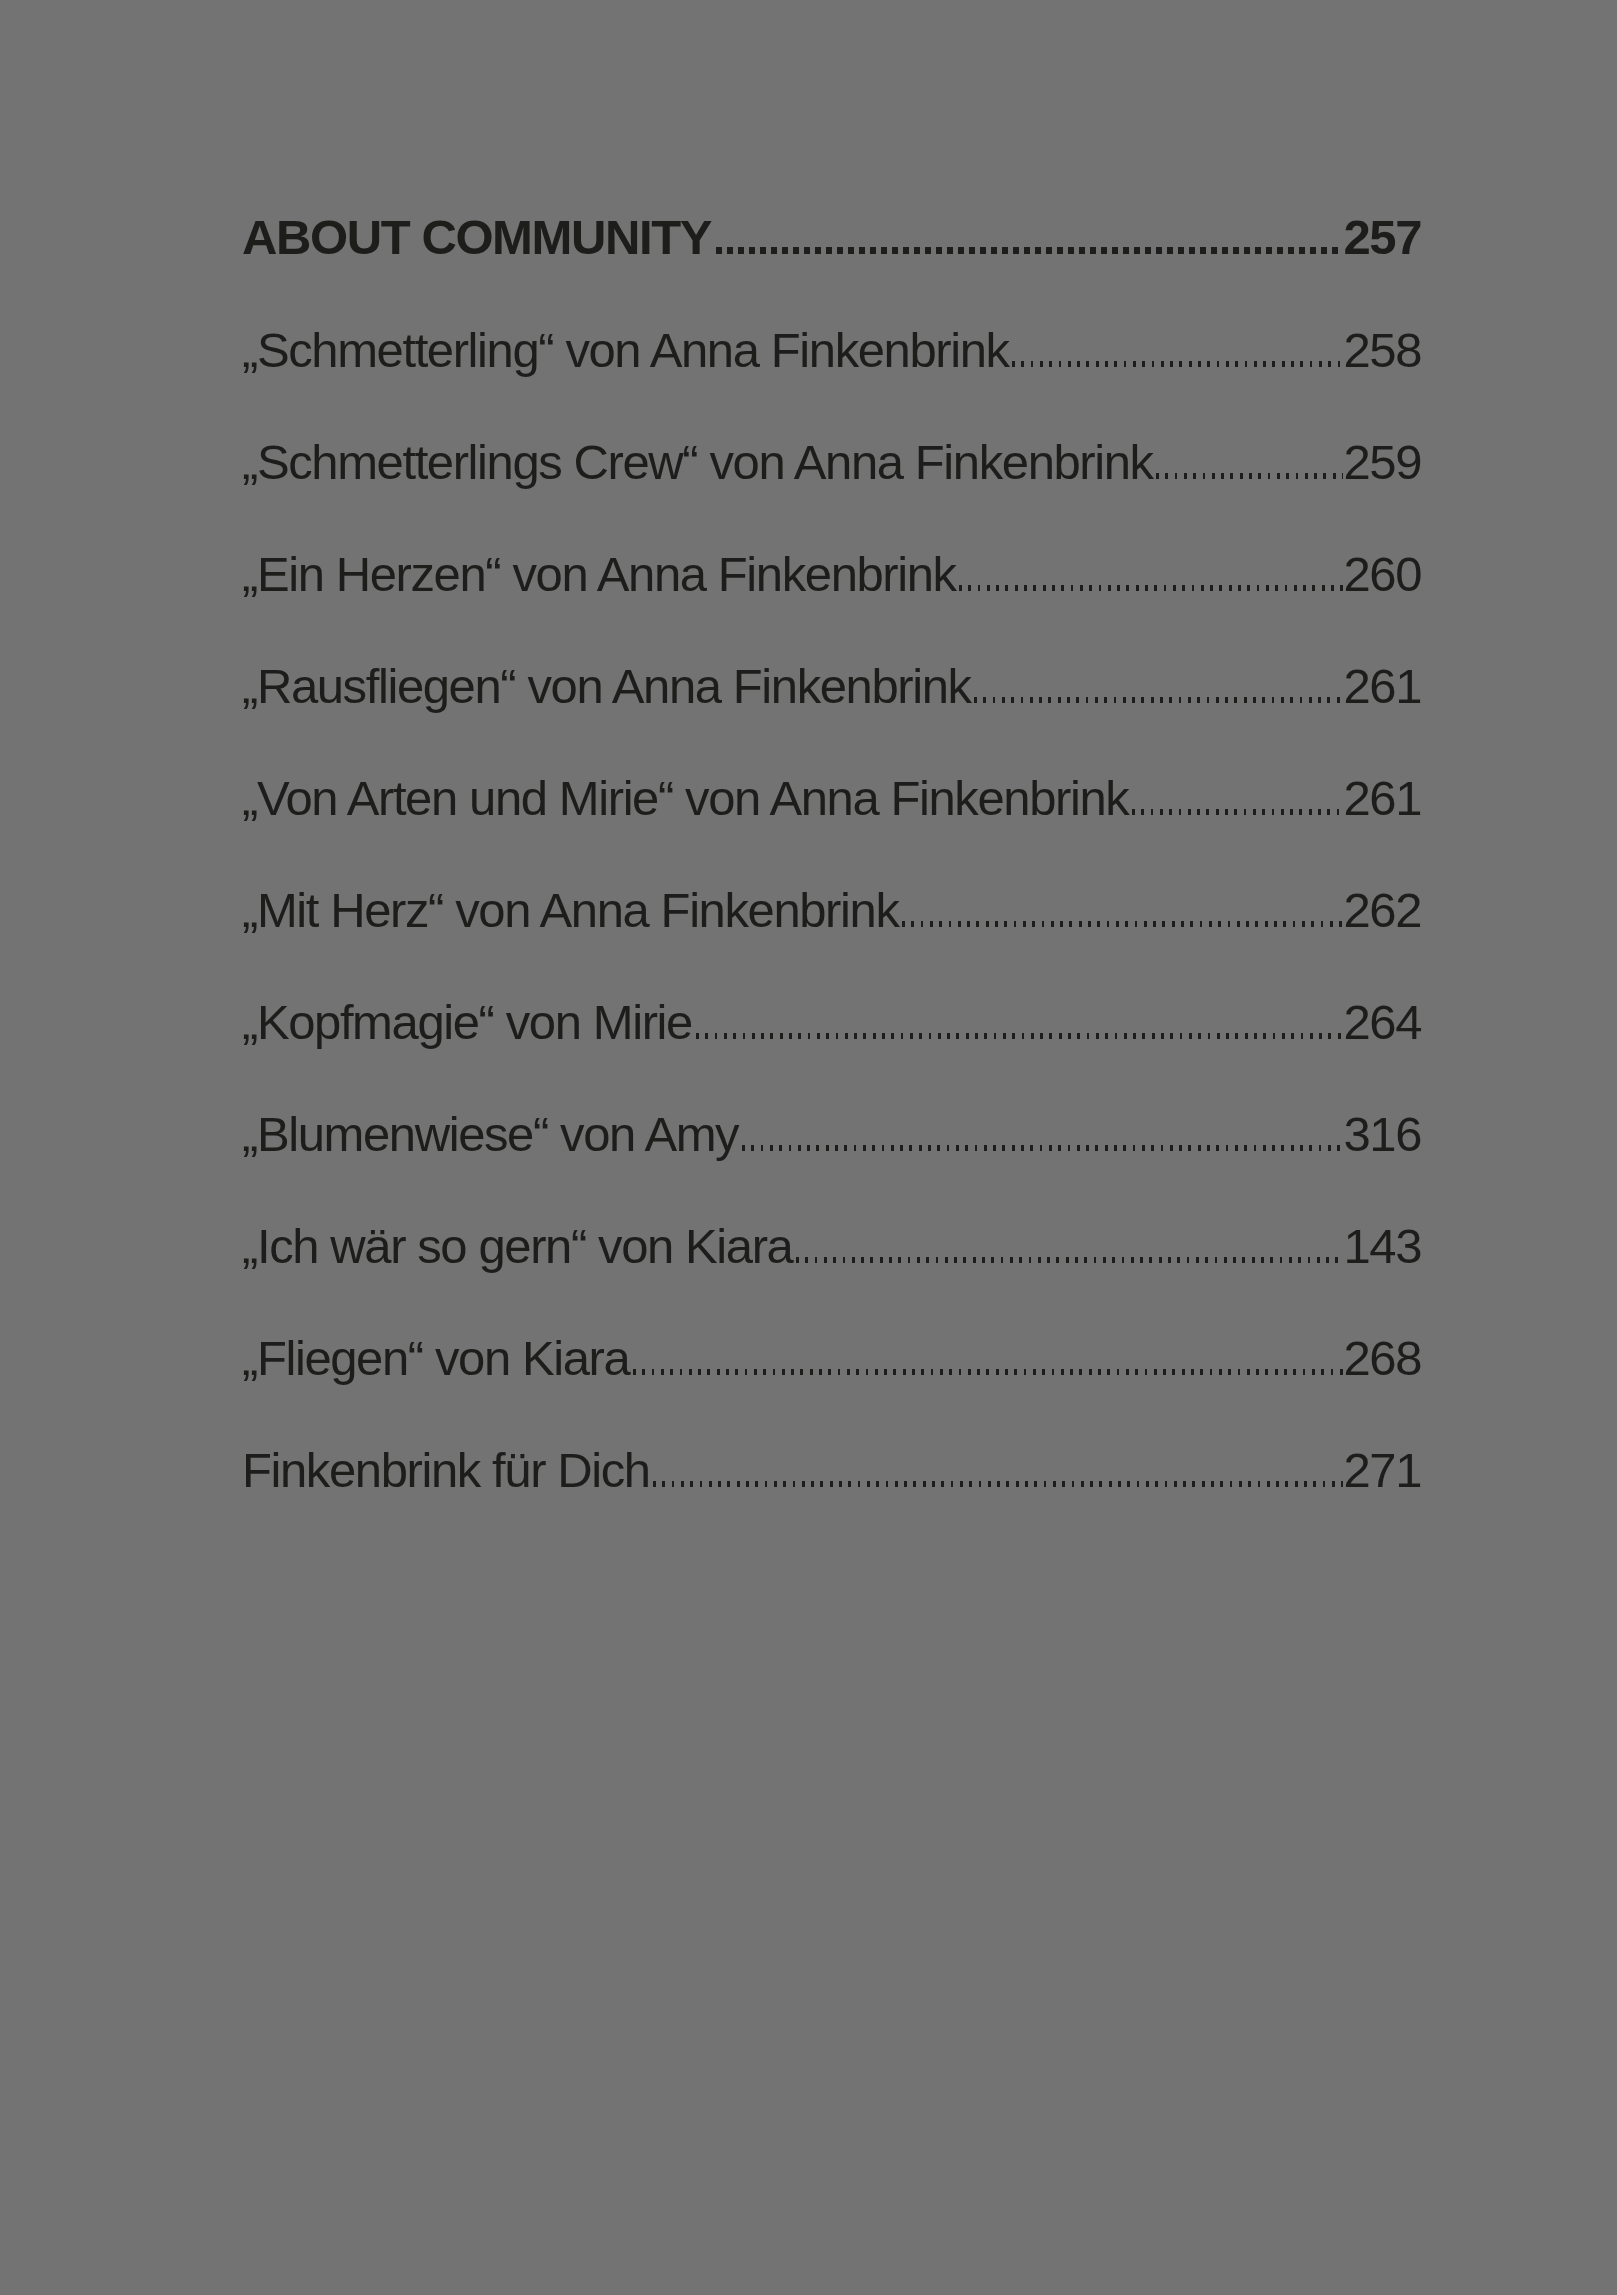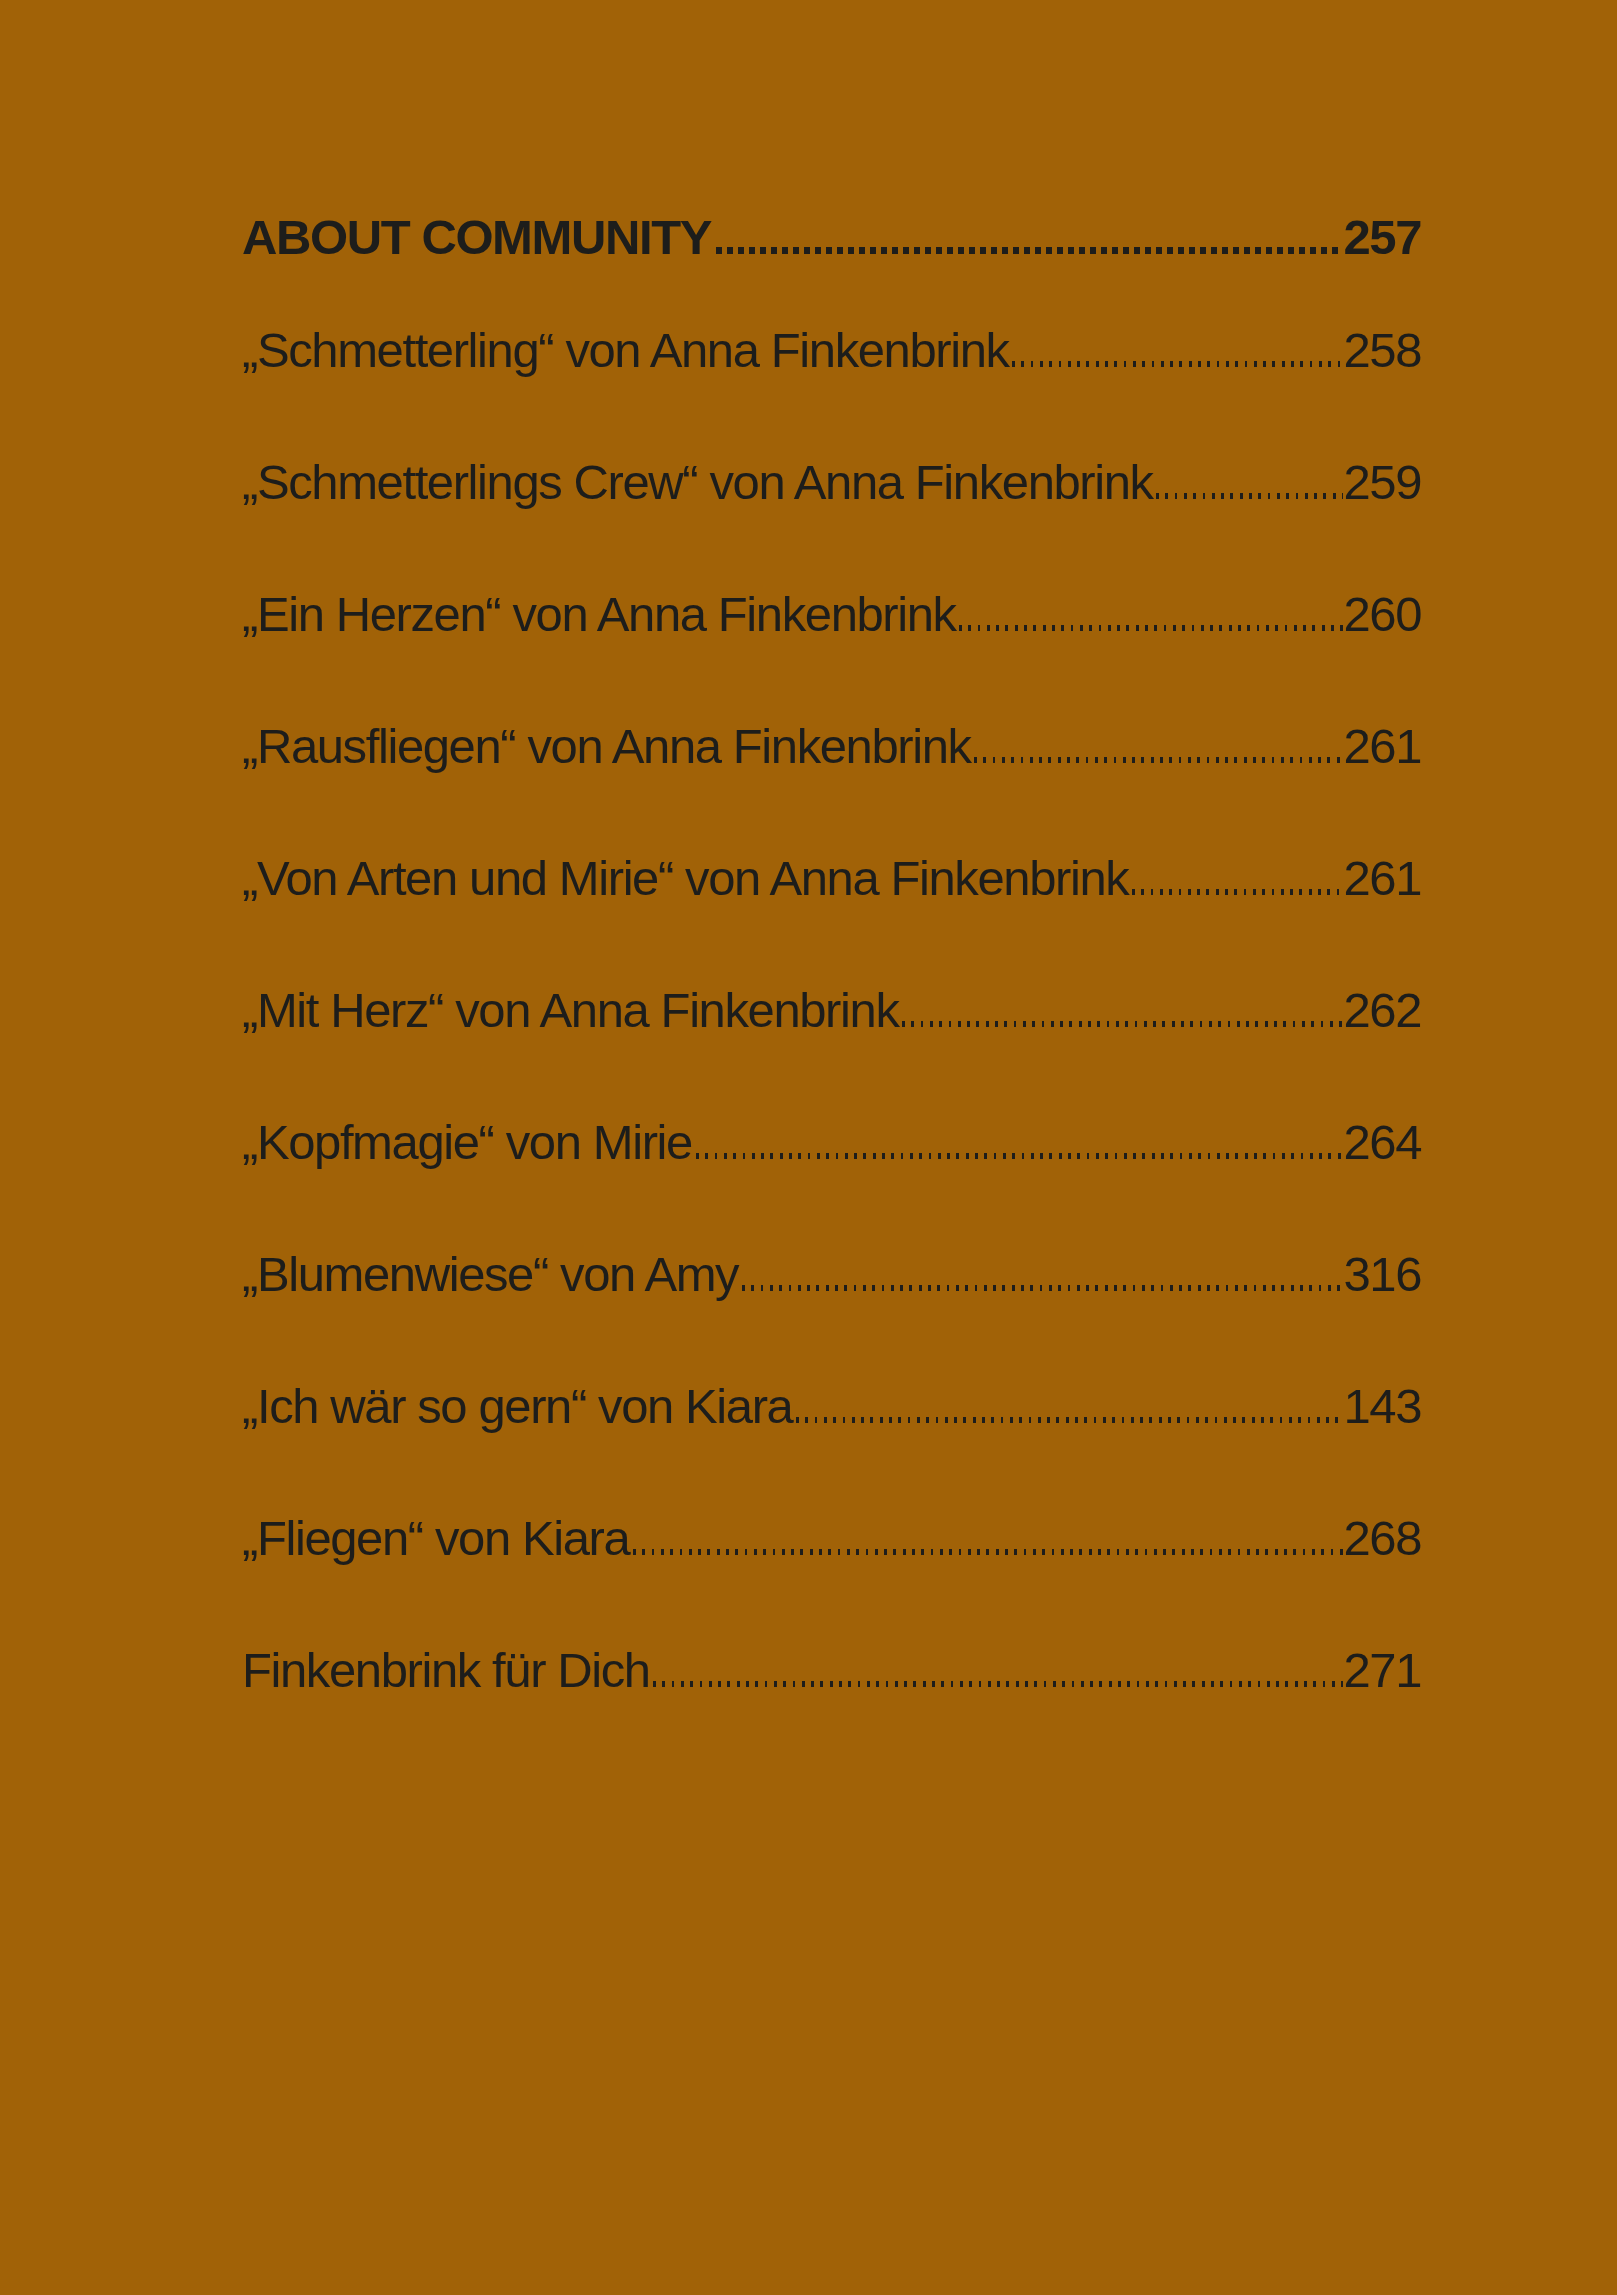--- a/index.html
+++ b/index.html
@@ -11,21 +11,21 @@
     height: 2295px;
     background: #ffffff;
     position: relative;
     overflow: hidden;
     font-family: "Liberation Sans", sans-serif;
     color: #1d1d1b;
   }
   .page {
     position: absolute;
     inset: 0;
-    background: #a16207;
+    background: #737373;
   }
   .toc {
     position: absolute;
     left: 242px;
     top: 213px;
     width: 1179px;
   }
   .toc-header {
     display: flex;
     align-items: baseline;
@@ -36,21 +36,21 @@
     white-space: nowrap;
   }
   .toc-row {
     display: flex;
     align-items: baseline;
     font-size: 49px;
     font-weight: 400;
     line-height: 1;
     letter-spacing: -1.4px;
     white-space: nowrap;
-    margin-top: 83px;
+    margin-top: 63px;
   }
   .toc-row.first {
     margin-top: 64px;
   }
   .title, .pagenum {
     white-space: nowrap;
   }
   
   .leader {
     flex: 1 1 auto;

